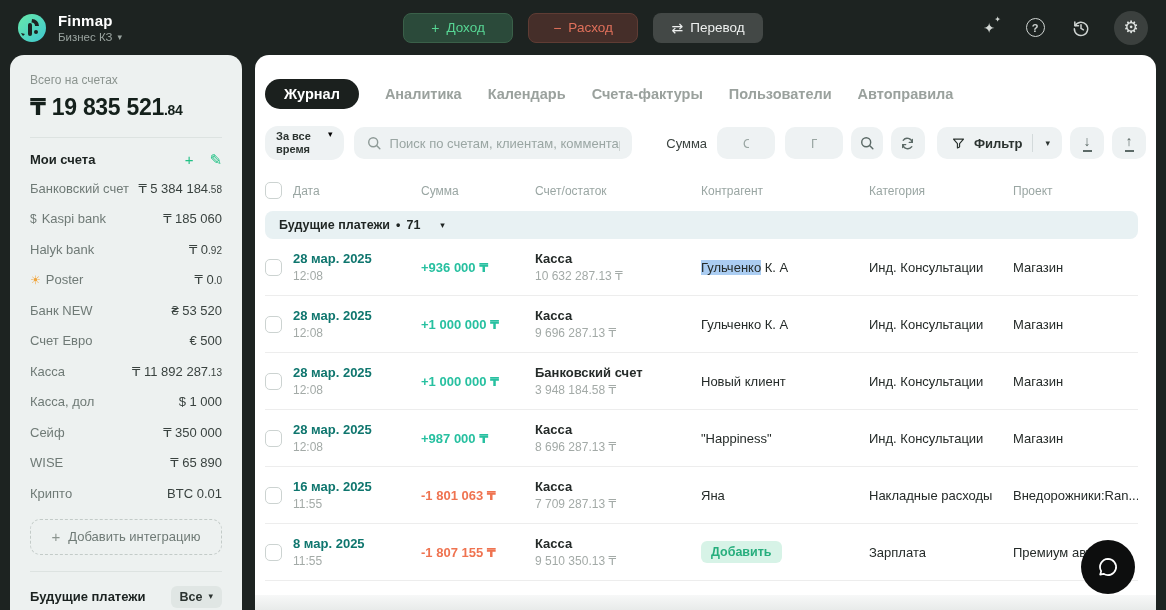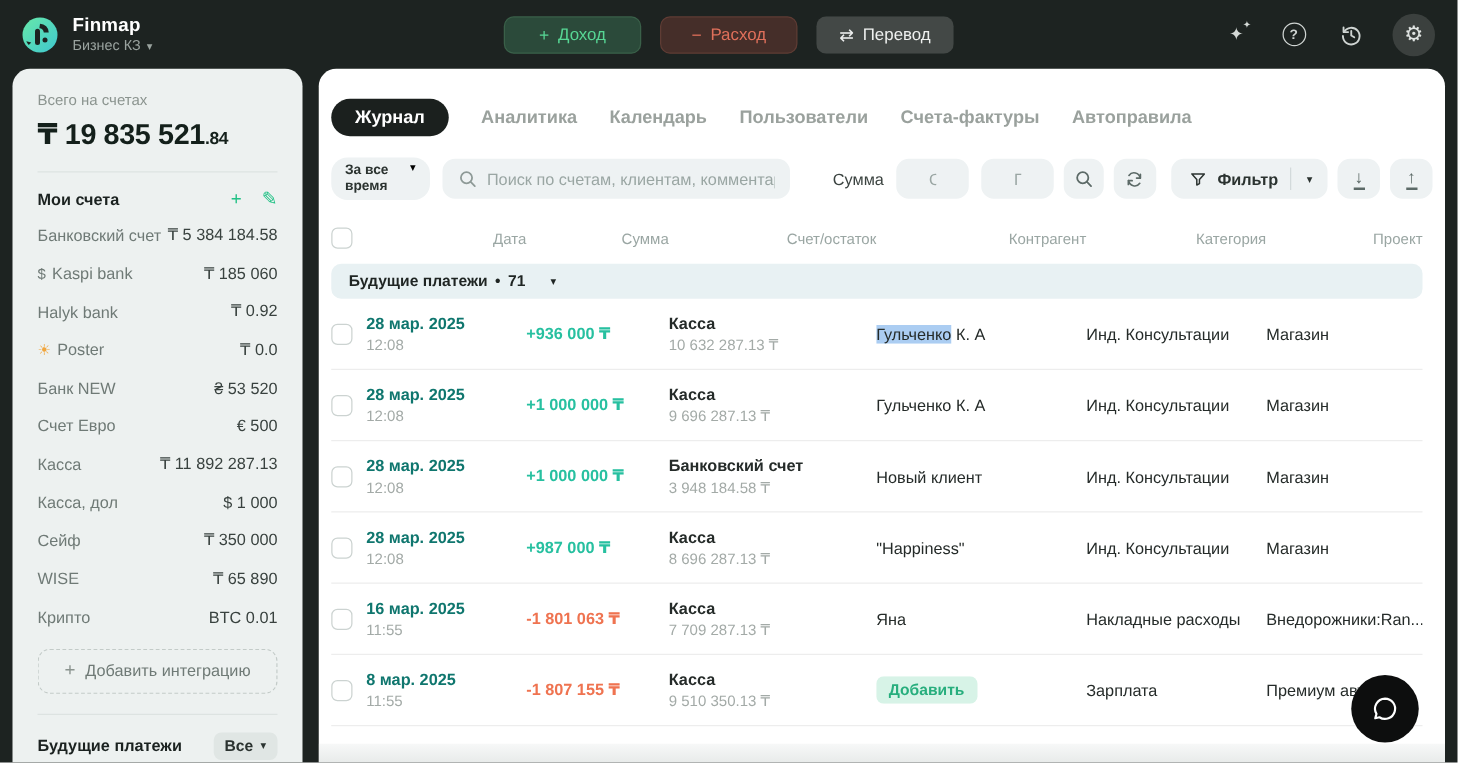--- a/index.html
+++ b/index.html
@@ -40,21 +40,21 @@
   .accounts-head { display:flex; align-items:center; }
   .accounts-title { font-size:13px; font-weight:bold; color:#1b2220; }
   .acc-tools { margin-left:auto; display:flex; gap:16px; }
   .green-tool { color:#21c185; font-size:15px; cursor:pointer; line-height:1; }
   .accounts-list { margin-top:6px; }
   .acc-row { display:flex; align-items:center; height:30.5px; cursor:pointer; }
   .acc-name { font-size:13px; color:#6f7a76; display:flex; align-items:center; gap:5px; }
   .acc-prefix { font-size:12px; }
   .acc-prefix.sun { color:#f0a53c; }
   .acc-val { margin-left:auto; font-size:13px; color:#39423f; }
-  .acc-val .dec { font-size:13px; }
+  .acc-val .dec { font-size:10px; }
   .add-integration { margin-top:10px; height:36px; width:100%; border:1px dashed #c3cbc8; border-radius:10px; background:transparent;
        color:#6f7a76; font-size:13px; display:flex; align-items:center; justify-content:center; gap:8px; cursor:pointer; font-family:inherit; }
   .add-integration .plus { font-size:15px; color:#8b948f; }
   .future-row { display:flex; align-items:center; margin-top:2px; }
   .future-label { font-size:13px; font-weight:bold; color:#1b2220; }
   .future-filter { margin-left:auto; background:#e0e6e4; border-radius:6px; padding:4px 9px; font-size:12.5px; font-weight:bold; color:#2b3330; display:flex; align-items:center; gap:6px; cursor:pointer; }
 
   
   .tabs { display:flex; align-items:center; gap:26px; padding:24px 20px 0 10px; }
   .tab { font-size:14.5px; font-weight:bold; color:#9aa19d; cursor:pointer; padding:6px 0; white-space:nowrap; }
@@ -74,21 +74,21 @@
   .right-tools { margin-left:auto; display:flex; align-items:center; }
   .filter-btn { display:flex; align-items:center; height:32px; border-radius:10px; background:#eef2f3; margin-left:12px; cursor:pointer; }
   .filter-btn-main { display:flex; align-items:center; gap:8px; padding:0 10px 0 14px; font-size:13px; font-weight:bold; color:#2b3330; }
   .filter-sep { width:1px; height:18px; background:#d3dadb; }
   .filter-caret { padding:0 12px; font-size:9px; color:#2b3330; }
   .arrow-glyph { font-size:14px; color:#5c6a67; border-bottom:2px solid #5c6a67; line-height:1.05; padding:0 1px 1px 1px; }
 
   
   .grid { display:grid; grid-template-columns:28px 128px 114px 166px 168px 144px 1fr; align-items:center; }
   .thead { padding:22px 18px 10px 10px; }
-  .th { font-size:12px; color:#9aa6a3;text-align:right; }
+  .th { font-size:12px; color:#9aa6a3; }
   .checkbox { width:17px; height:17px; border:1.5px solid #ccd3d1; border-radius:5px; background:#fff; cursor:pointer; }
   .group-row { margin:2px 18px 0 10px; background:#e8f1f3; border-radius:8px; height:28px; display:flex; align-items:center; padding:0 14px; gap:6px; cursor:pointer; }
   .group-label { font-size:12.5px; font-weight:bold; color:#1f2523; }
   .group-caret { font-size:9px; color:#1f2523; margin-left:14px; }
   .rows { padding:0 18px 0 10px; }
   .trow { height:57px; border-bottom:1px solid #ededed; cursor:pointer; }
   .cell-date .d1 { font-size:13px; font-weight:bold; color:#0f766e; }
   .cell-date .d2 { font-size:12px; color:#a3aaa7; margin-top:3px; }
   .amount { font-size:13px; font-weight:bold; }
   .amount.pos { color:#27c0a0; }
@@ -263,22 +263,22 @@
         <span class="caret">▾</span>
       </span>
     </div>
   </aside>
 
   <main>
     <nav class="tabs" id="tabs">
         <div class="tab active">Журнал</div>
         <div class="tab">Аналитика</div>
         <div class="tab">Календарь</div>
+        <div class="tab">Счета-фактуры</div>
         <div class="tab">Пользователи</div>
-        <div class="tab">Счета-фактуры</div>
         <div class="tab">Автоправила</div>
       </nav>
 
     <div class="filter-row">
       <div class="pill period-btn">
         <span class="period-text">За все время</span>
         <span class="caret">▾</span>
       </div>
       <div class="pill search-box">
         <span>

